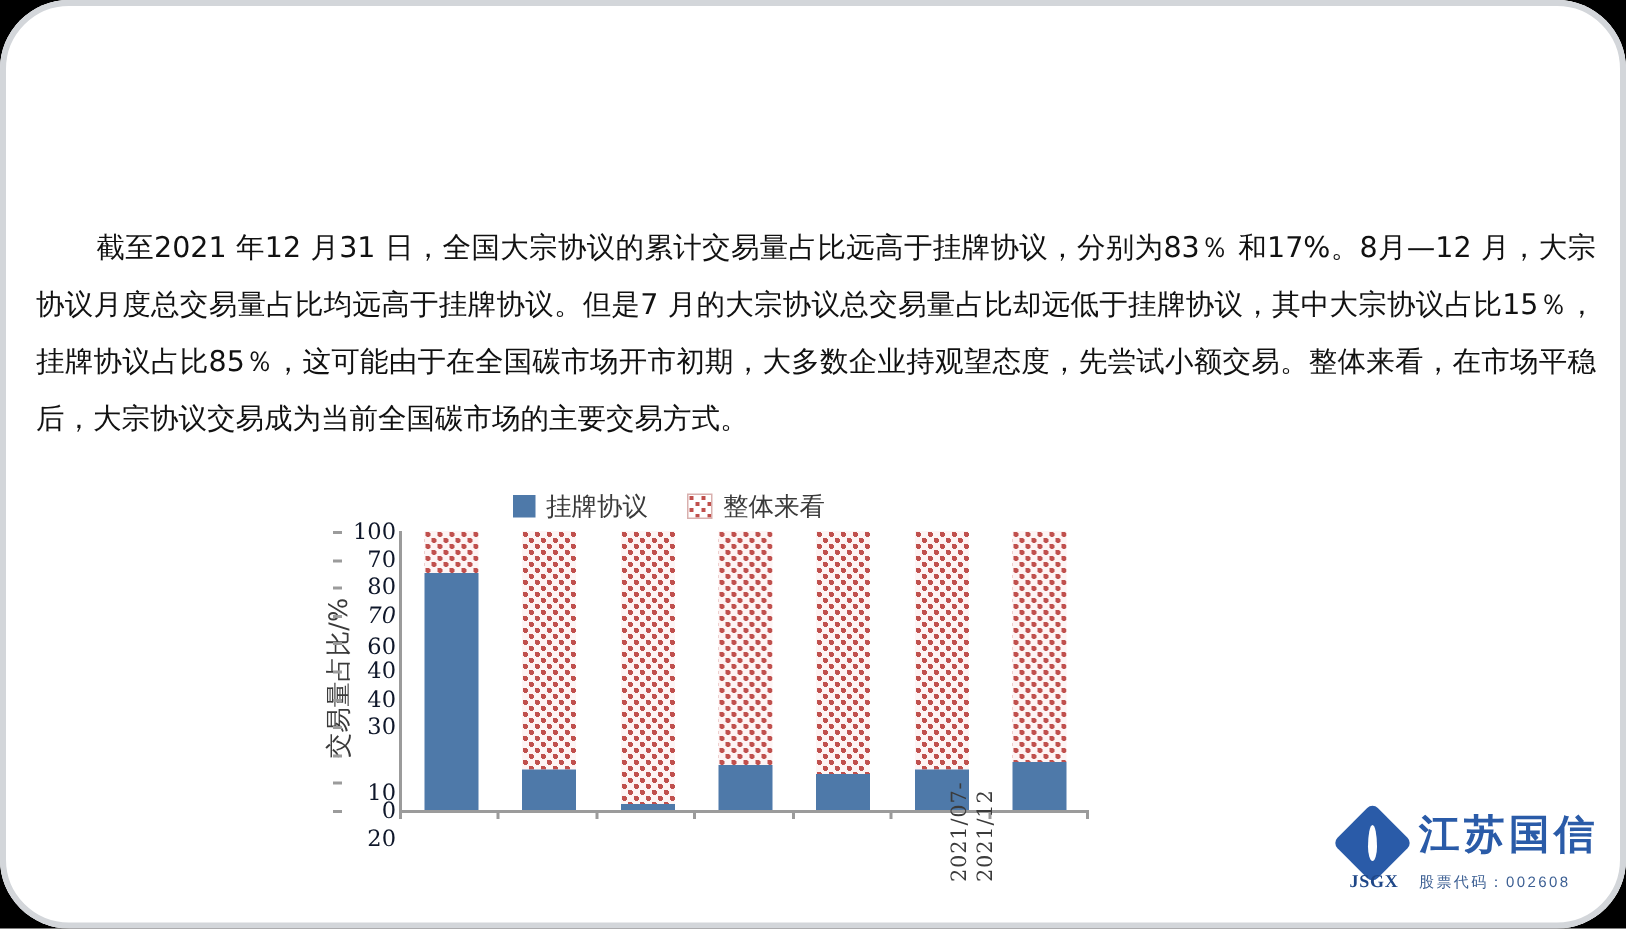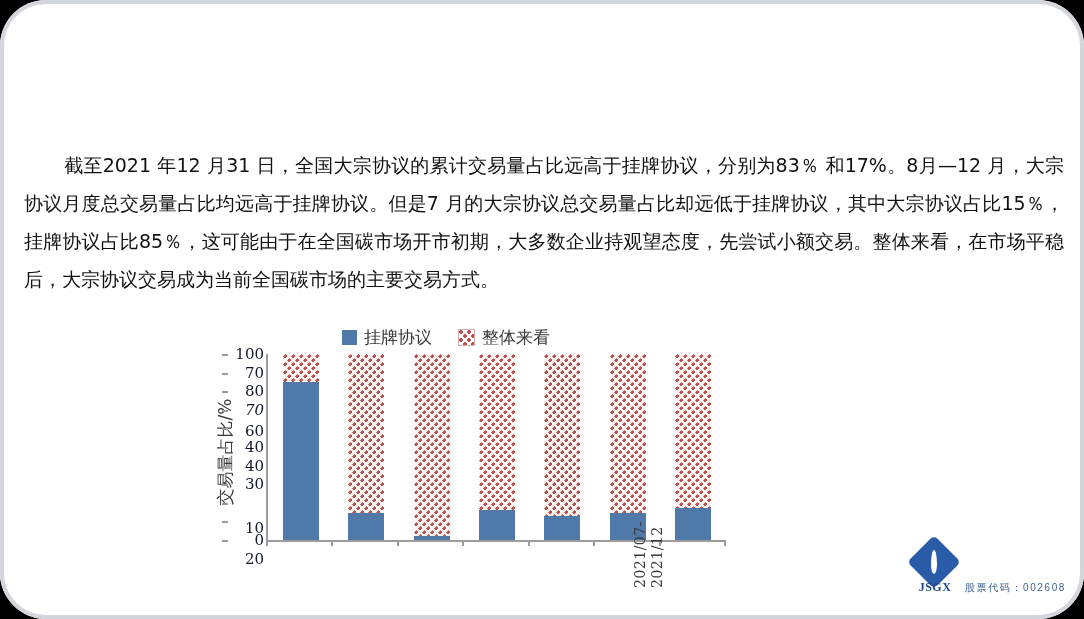--- a/index.html
+++ b/index.html
@@ -129,21 +129,21 @@
     content:"";position:absolute;left:16px;top:7px;width:6px;height:24px;
     background:#ffffff;border-radius:50% 50% 50% 50%/60% 60% 40% 40%;
     transform:rotate(-45deg);
   }
   .jsgx{position:absolute;left:0;bottom:0;width:44px;text-align:center;
         font-size:12px;font-weight:bold;color:#1f4788;letter-spacing:.5px;
         font-family:"Liberation Serif","DejaVu Serif",serif;}
   .logo-txt{display:flex;flex-direction:column;}
   .logo-cn{font-size:27px;color:#2a5ba8;font-weight:bold;letter-spacing:3px;
            font-family:"DejaVu Serif","Liberation Serif",serif;line-height:30px;}
-  .logo-code{font-size:10px;color:#3c5f93;letter-spacing:1.6px;margin-top:20px;}
+  .logo-code{font-size:10px;color:#3c5f93;letter-spacing:1.6px;margin-top:9px;}
 </style>
 </head>
 <body>
 
 <div id="slide">
 
 
 
   <div class="para"><span class="indent"></span><span>截至2021 年12 月31 日，全国大宗协议的累计交易量占比远高于挂牌协议，分别为83％ 和17%。8月—12 月，大宗协议月度总交易量占比均远高于挂牌协议。但是7 月的大宗协议总交易量占比却远低于挂牌协议，其中大宗协议占比15％，挂牌协议占比85％，这可能由于在全国碳市场开市初期，大多数企业持观望态度，先尝试小额交易。整体来看，在市场平稳后，大宗协议交易成为当前全国碳市场的主要交易方式。</span></div>
 
@@ -239,17 +239,18 @@
       </div>
 
   </div>
 
   <div class="logo">
     <div class="logo-mark">
       <div class="diamond"></div>
       <div class="jsgx">JSGX</div>
     </div>
     <div class="logo-txt">
+      <div class="logo-cn">江苏国信</div>
       <div class="logo-code">股票代码：002608</div>
     </div>
   </div>
 
 </div>
 
 </body></html>

